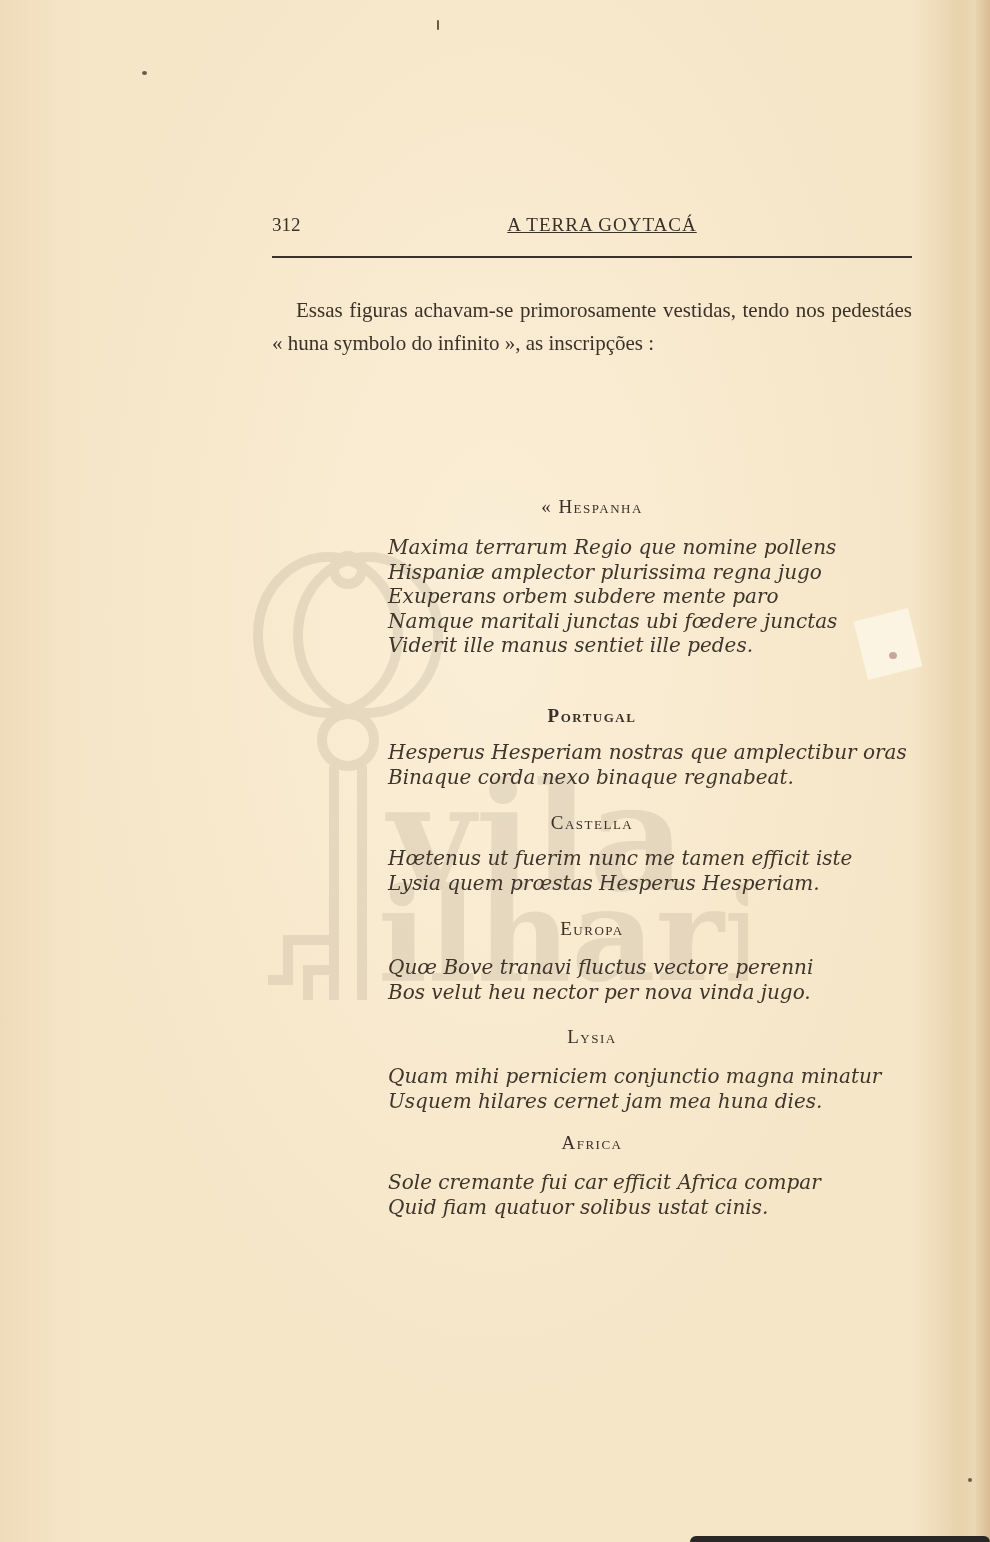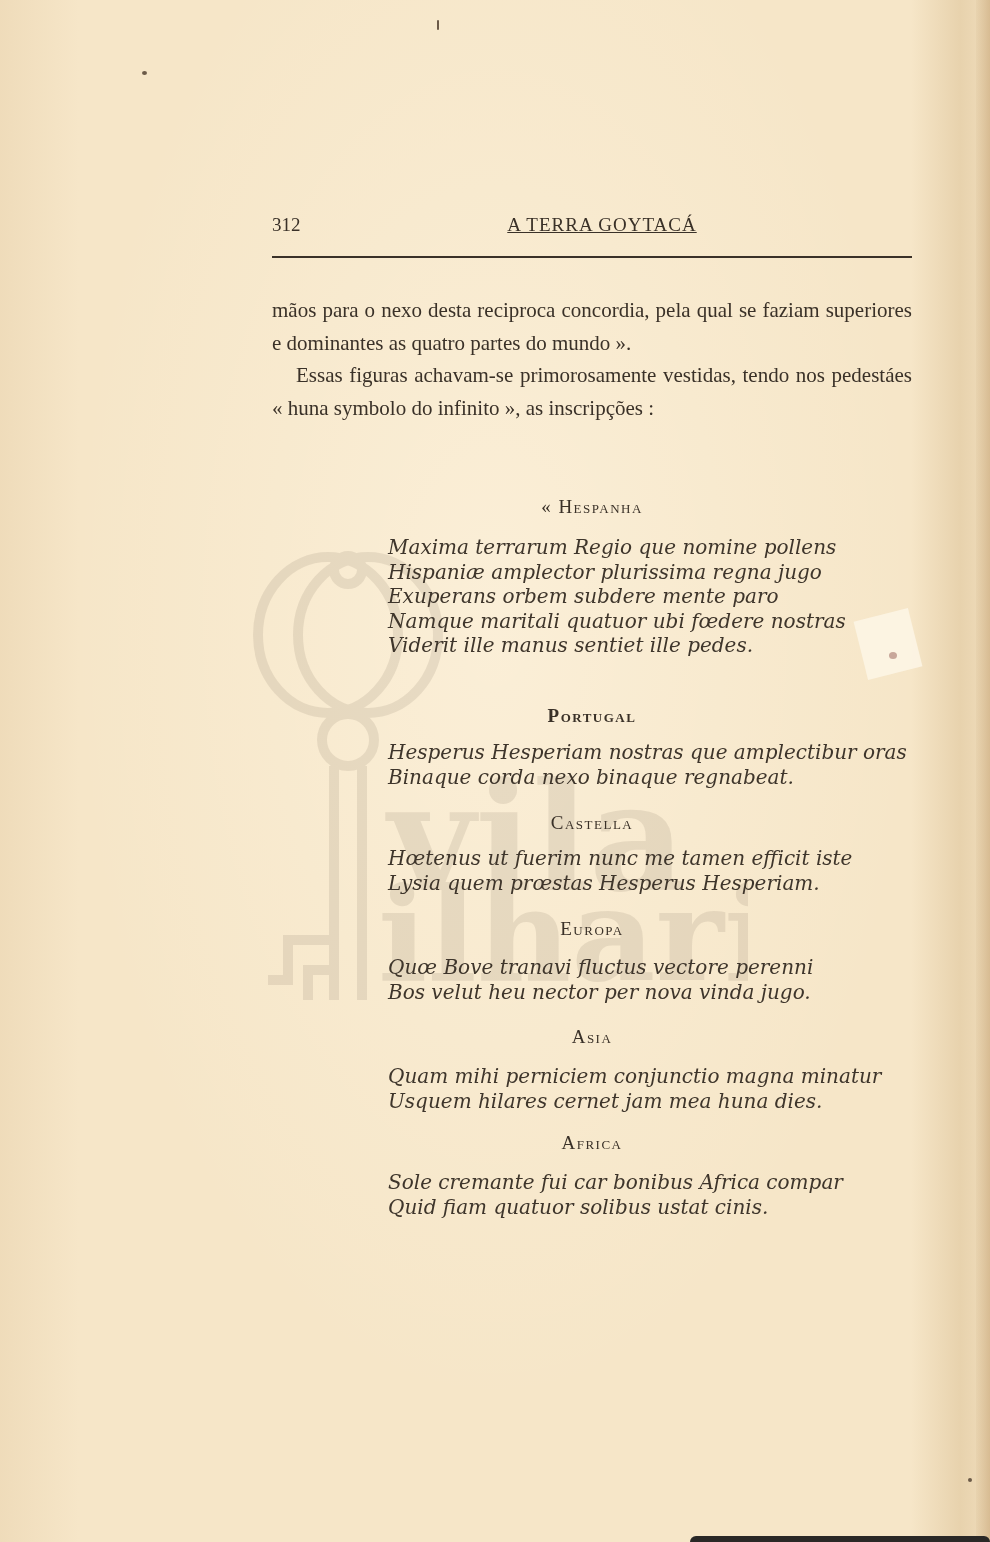--- a/index.html
+++ b/index.html
@@ -88,30 +88,29 @@
   <text x="130" y="440" font-family="DejaVu Serif, serif" font-size="130" font-weight="bold" fill="#8a7a68">ilharia</text>
 </svg>
 
 <div class="header">
   <span class="page-number">312</span>
   <span class="running-title">A TERRA GOYTACÁ</span>
 </div>
 <div class="header-rule"></div>
 
 <div class="body-text">
-  <p>mãos para o nexo desta reciproca concordia, pela qual se faziam superiores e dominantes as quatro partes do mundo ».</p>
   <p class="indent">Essas figuras achavam-se primorosamente vestidas, tendo nos pedestáes « huna symbolo do infinito », as inscripções :</p>
 </div>
 
 <div class="stanza-title" style="top:496px;">« Hespanha</div>
 <div class="verse" style="top:535px;">
   <div>Maxima terrarum Regio que nomine pollens</div>
   <div>Hispaniæ amplector plurissima regna jugo</div>
   <div>Exuperans orbem subdere mente paro</div>
-  <div>Namque maritali quatuor ubi fœdere nostras</div>
+  <div>Namque maritali junctas ubi fœdere junctas</div>
   <div>Viderit ille manus sentiet ille pedes.</div>
 </div>
 
 <div class="stanza-title" style="top:705px; padding-left:0;font-weight:bold;">Portugal</div>
 <div class="verse" style="top:740px;">
   <div>Hesperus Hesperiam nostras que amplectibur oras</div>
   <div>Binaque corda nexo binaque regnabeat.</div>
 </div>
 
 <div class="stanza-title" style="top:812px;">Castella</div>
@@ -119,29 +118,29 @@
   <div>Hœtenus ut fuerim nunc me tamen efficit iste</div>
   <div>Lysia quem prœstas Hesperus Hesperiam.</div>
 </div>
 
 <div class="stanza-title" style="top:918px;">Europa</div>
 <div class="verse" style="top:955px;">
   <div>Quœ Bove tranavi fluctus vectore perenni</div>
   <div>Bos velut heu nector per nova vinda jugo.</div>
 </div>
 
-<div class="stanza-title" style="top:1026px;">Asia</div>
+<div class="stanza-title" style="top:1026px;">Lysia</div>
 <div class="verse" style="top:1064px;">
   <div>Quam mihi perniciem conjunctio magna minatur</div>
   <div>Usquem hilares cernet jam mea huna dies.</div>
 </div>
 
 <div class="stanza-title" style="top:1132px;">Africa</div>
 <div class="verse" style="top:1170px;">
-  <div>Sole cremante fui car bonibus Africa compar</div>
+  <div>Sole cremante fui car efficit Africa compar</div>
   <div>Quid fiam quatuor solibus ustat cinis.</div>
 </div>
 
 <div class="paper-patch"></div>
 <div class="patch-dot"></div>
 <div class="speck" style="left:142px;top:71px;width:5px;height:4px;"></div>
 <div class="speck" style="left:437px;top:20px;width:2px;height:10px;border-radius:1px;"></div>
 <div class="speck" style="left:968px;top:1478px;width:4px;height:4px;"></div>
 <div class="bottom-shadow"></div>
 

